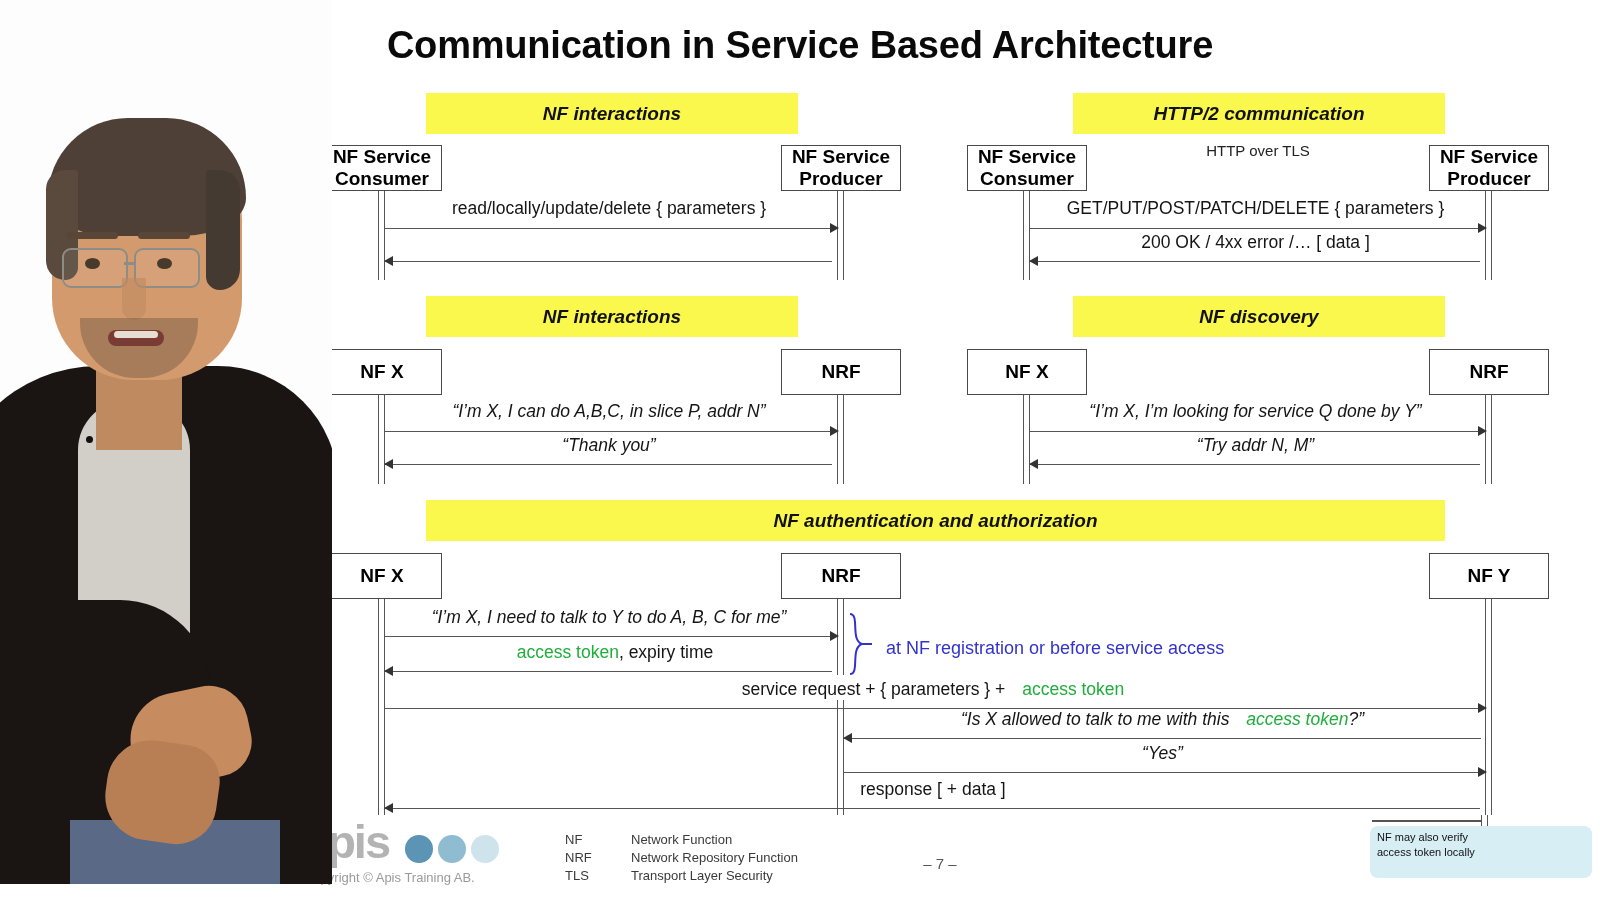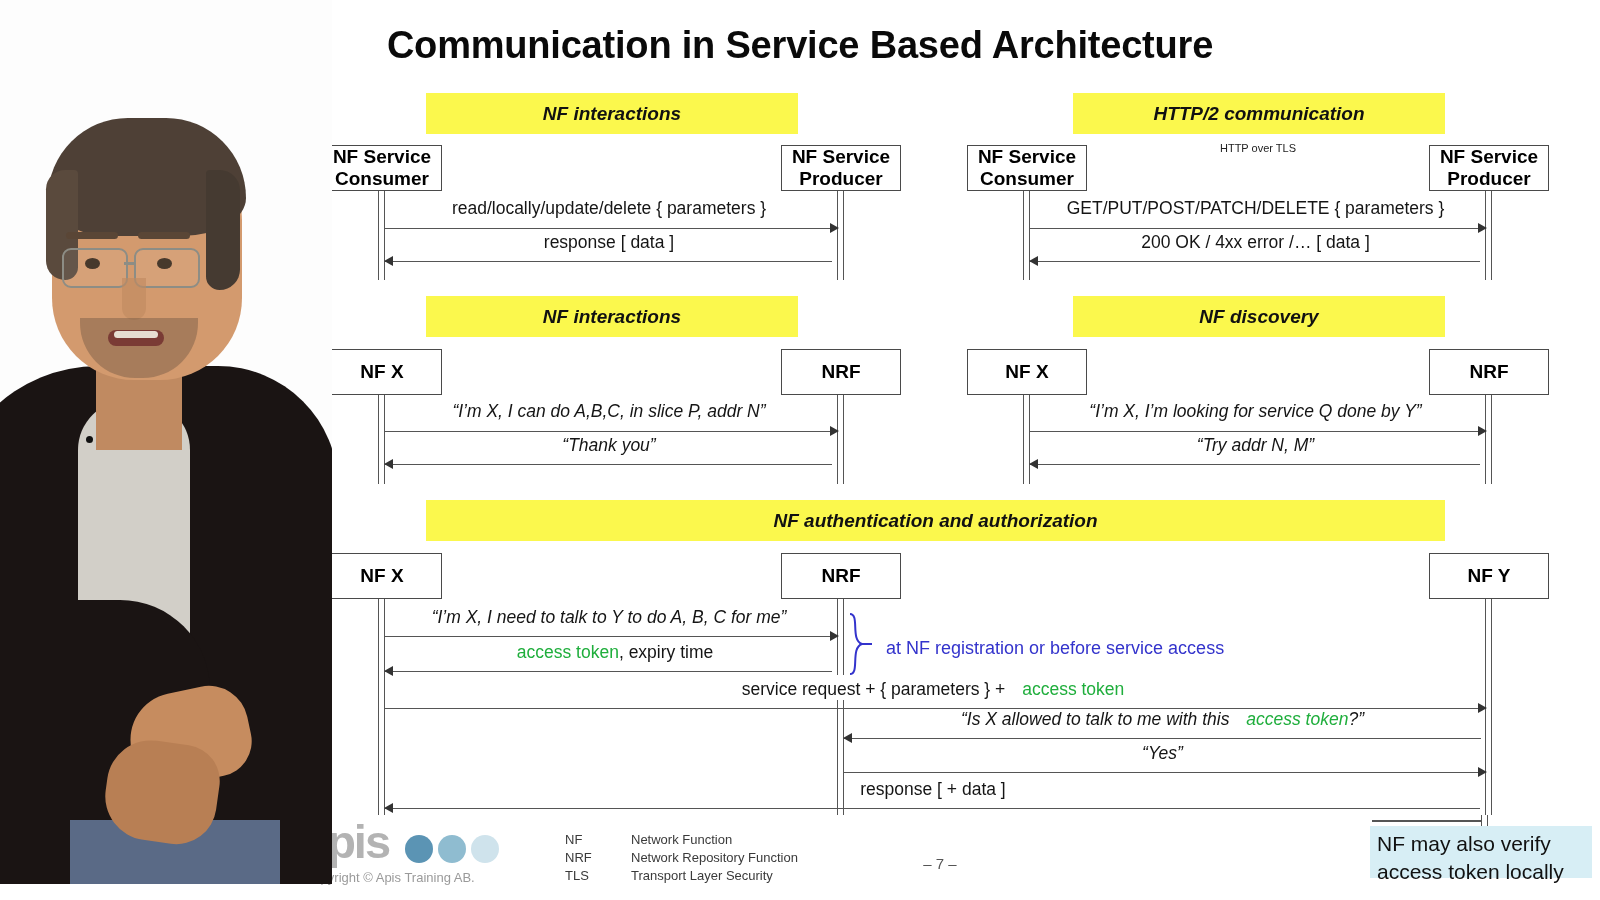--- a/index.html
+++ b/index.html
@@ -60,36 +60,36 @@
   .msg{
     position:absolute;
     font-size:17.5px;color:#151515;
     text-align:center;white-space:nowrap;
   }
   .msg.it{font-style:italic;}
   .tok{color:#1fae3c;margin-left:12px;}
   .plain{color:#151515;}
 
   .sublabel{
-    position:absolute;font-size:11px;color:#222;white-space:nowrap;text-align:center;
+    position:absolute;font-size:15px;color:#222;white-space:nowrap;text-align:center;
   }
 
   
   .annot{
     position:absolute;
     color:#3333cc;font-size:18px;white-space:nowrap;
   }
   .brace{position:absolute;color:#3333cc;}
 
   
   .note{
     position:absolute;
     background:#d7eef5;
-    color:#111;font-size:21px;line-height:1.32;
-    padding:4px 7px;box-sizing:border-box;
+    color:#111;font-size:11px;line-height:1.32;
+    padding:4px 7px;box-sizing:border-box;border-radius:8px;
   }
   .noteline{position:absolute;background:#555;}
 
   
   .logo-wrap{position:absolute;left:303px;top:818px;width:200px;height:62px;}
   .logo-text{
     position:absolute;left:0;top:-4px;
     font-size:47px;font-weight:bold;color:#b3b3b3;letter-spacing:-2px;
     font-family:"Liberation Sans", sans-serif;
   }
@@ -188,21 +188,20 @@
       <div>Producer</div>
     </div>
   </div>
   <div class="life" style="left:378px;top:191px;height:89px;"></div>
   <div class="life" style="left:837px;top:191px;height:89px;"></div>
 
   <div class="msg" style="left:385px;top:198px;width:448px;">read/locally/update/delete { parameters }</div>
   <div class="arrow" style="left:385px;top:228px;width:447px;"></div>
   <div class="ahead r" style="left:830px;top:223px;"></div>
 
-  <div class="msg" style="left:385px;top:232px;width:448px;">response [ data ]</div>
   <div class="arrow" style="left:385px;top:261px;width:447px;"></div>
   <div class="ahead l" style="left:384px;top:256px;"></div>
 
   <div class="banner" style="left:1073px;top:93px;width:372px;height:41px;">HTTP/2 communication</div>
 
   <div class="ebox" style="left:967px;top:145px;width:120px;height:46px;">
     <div>
       <div>NF Service</div>
       <div>Consumer</div>
     </div>

